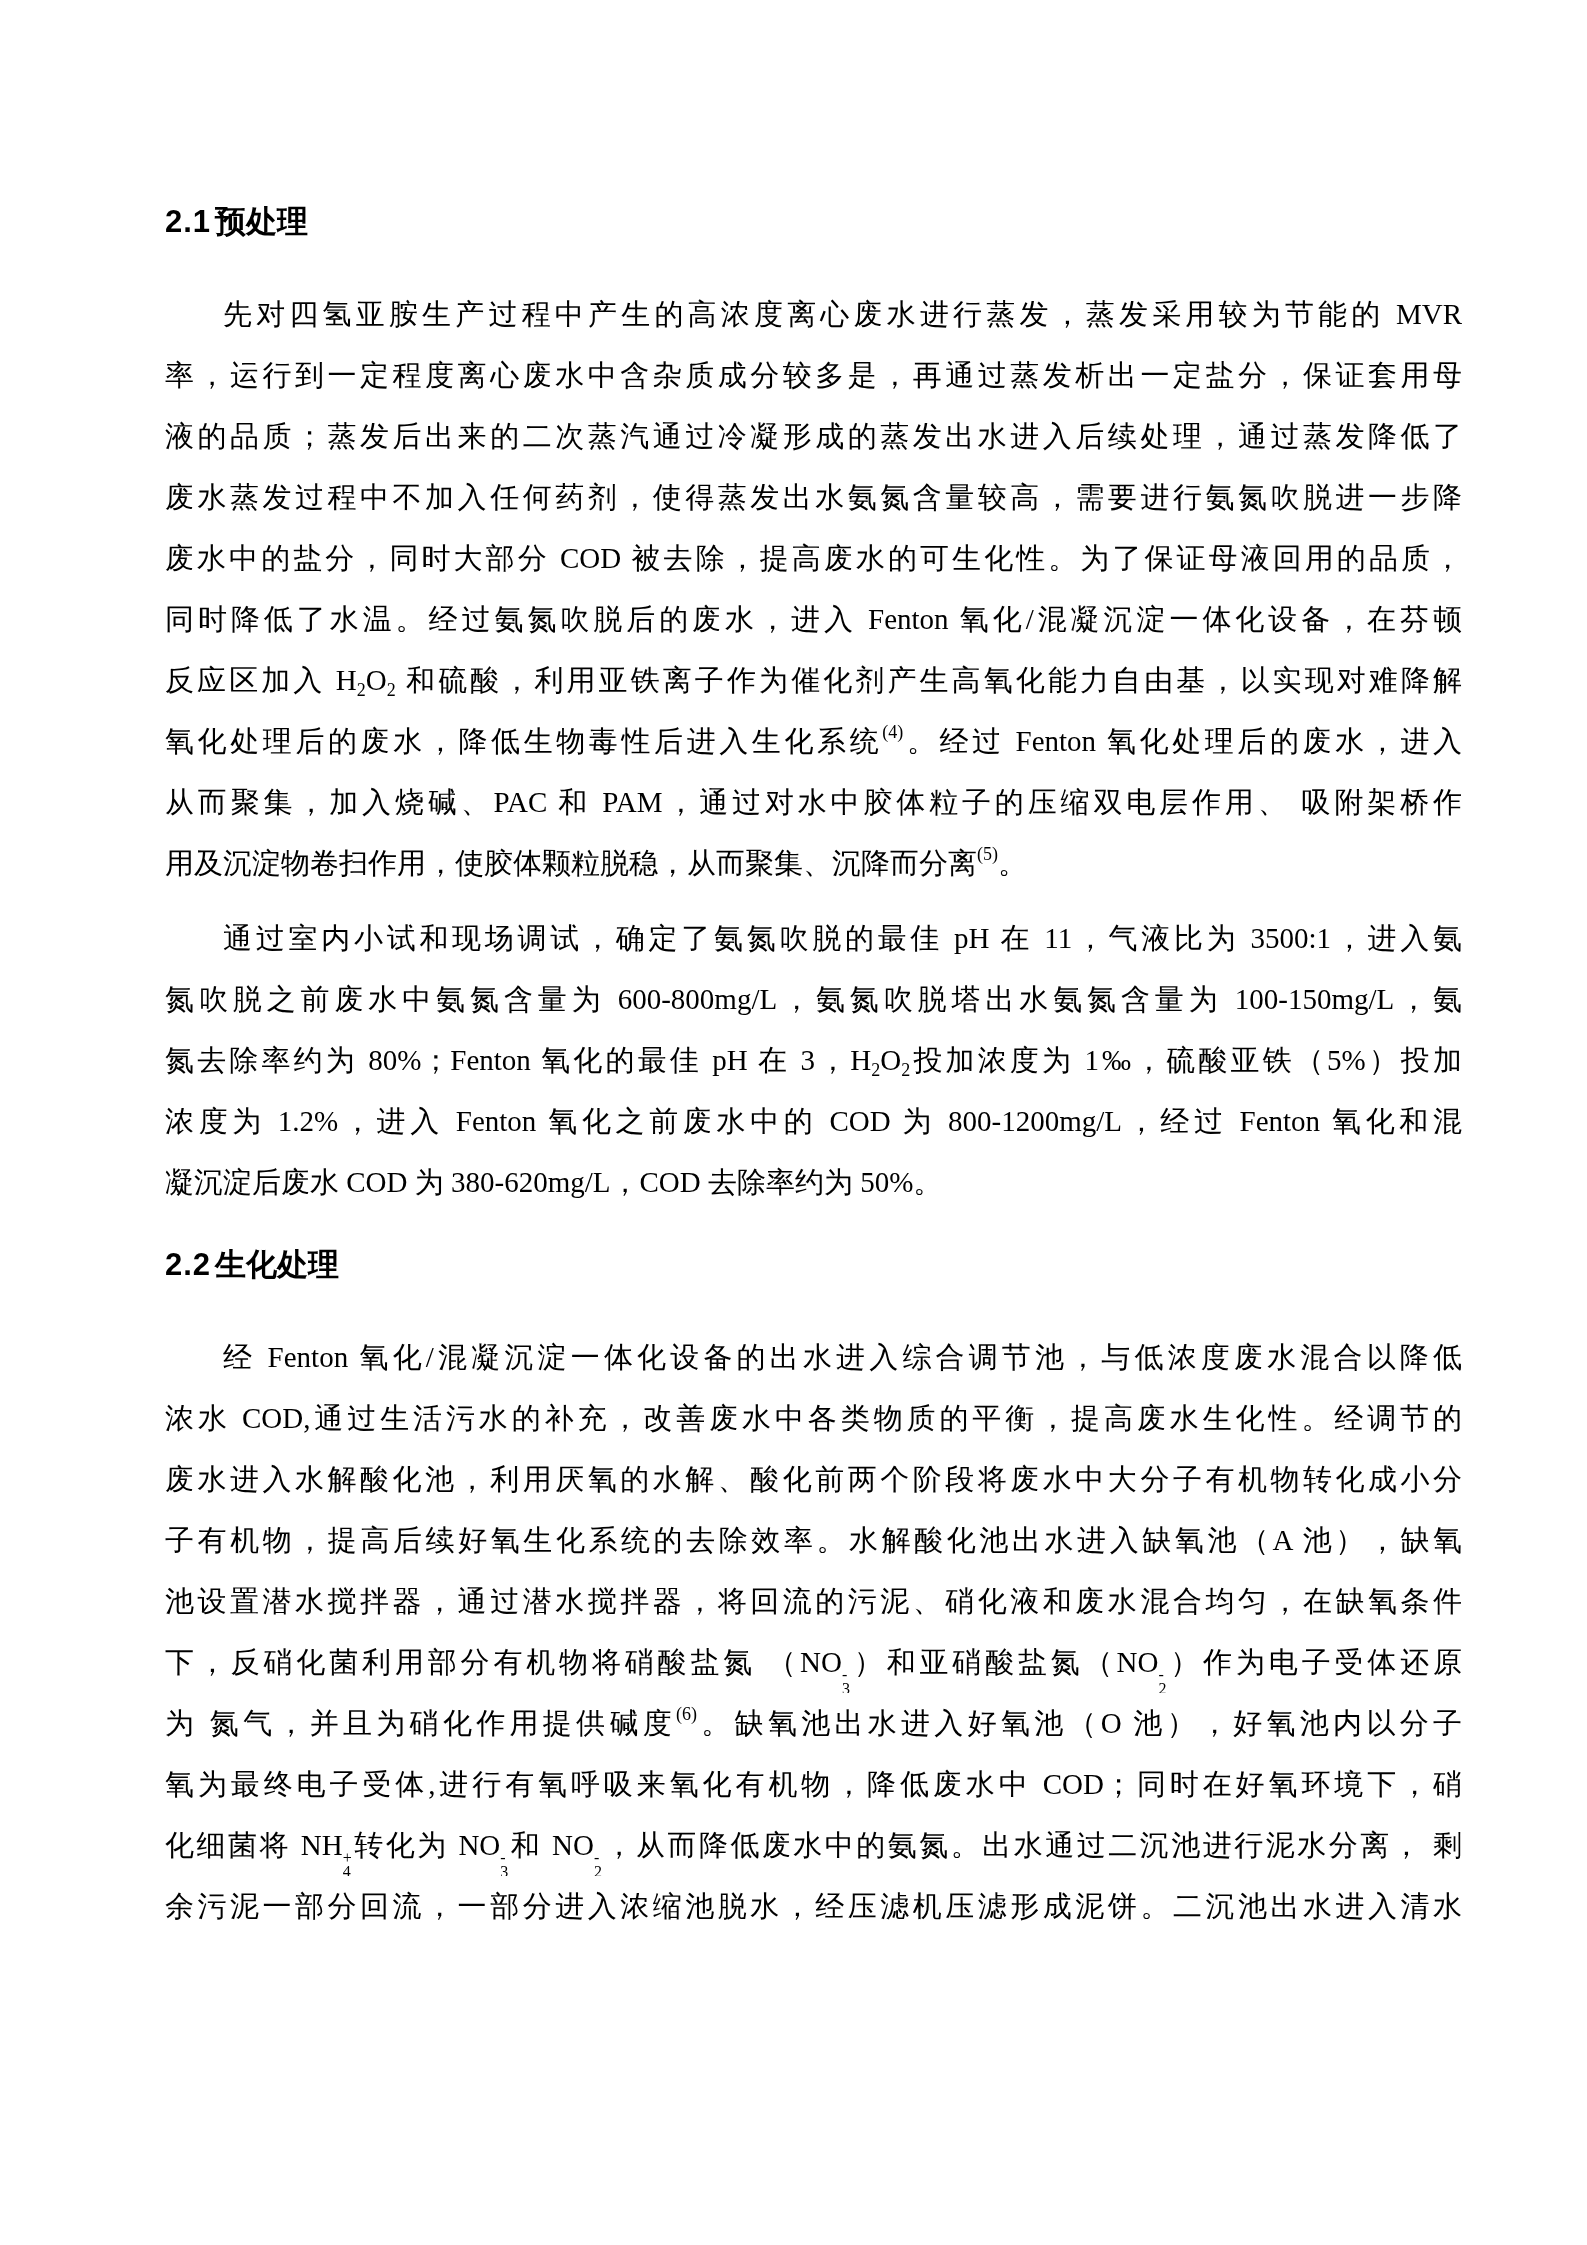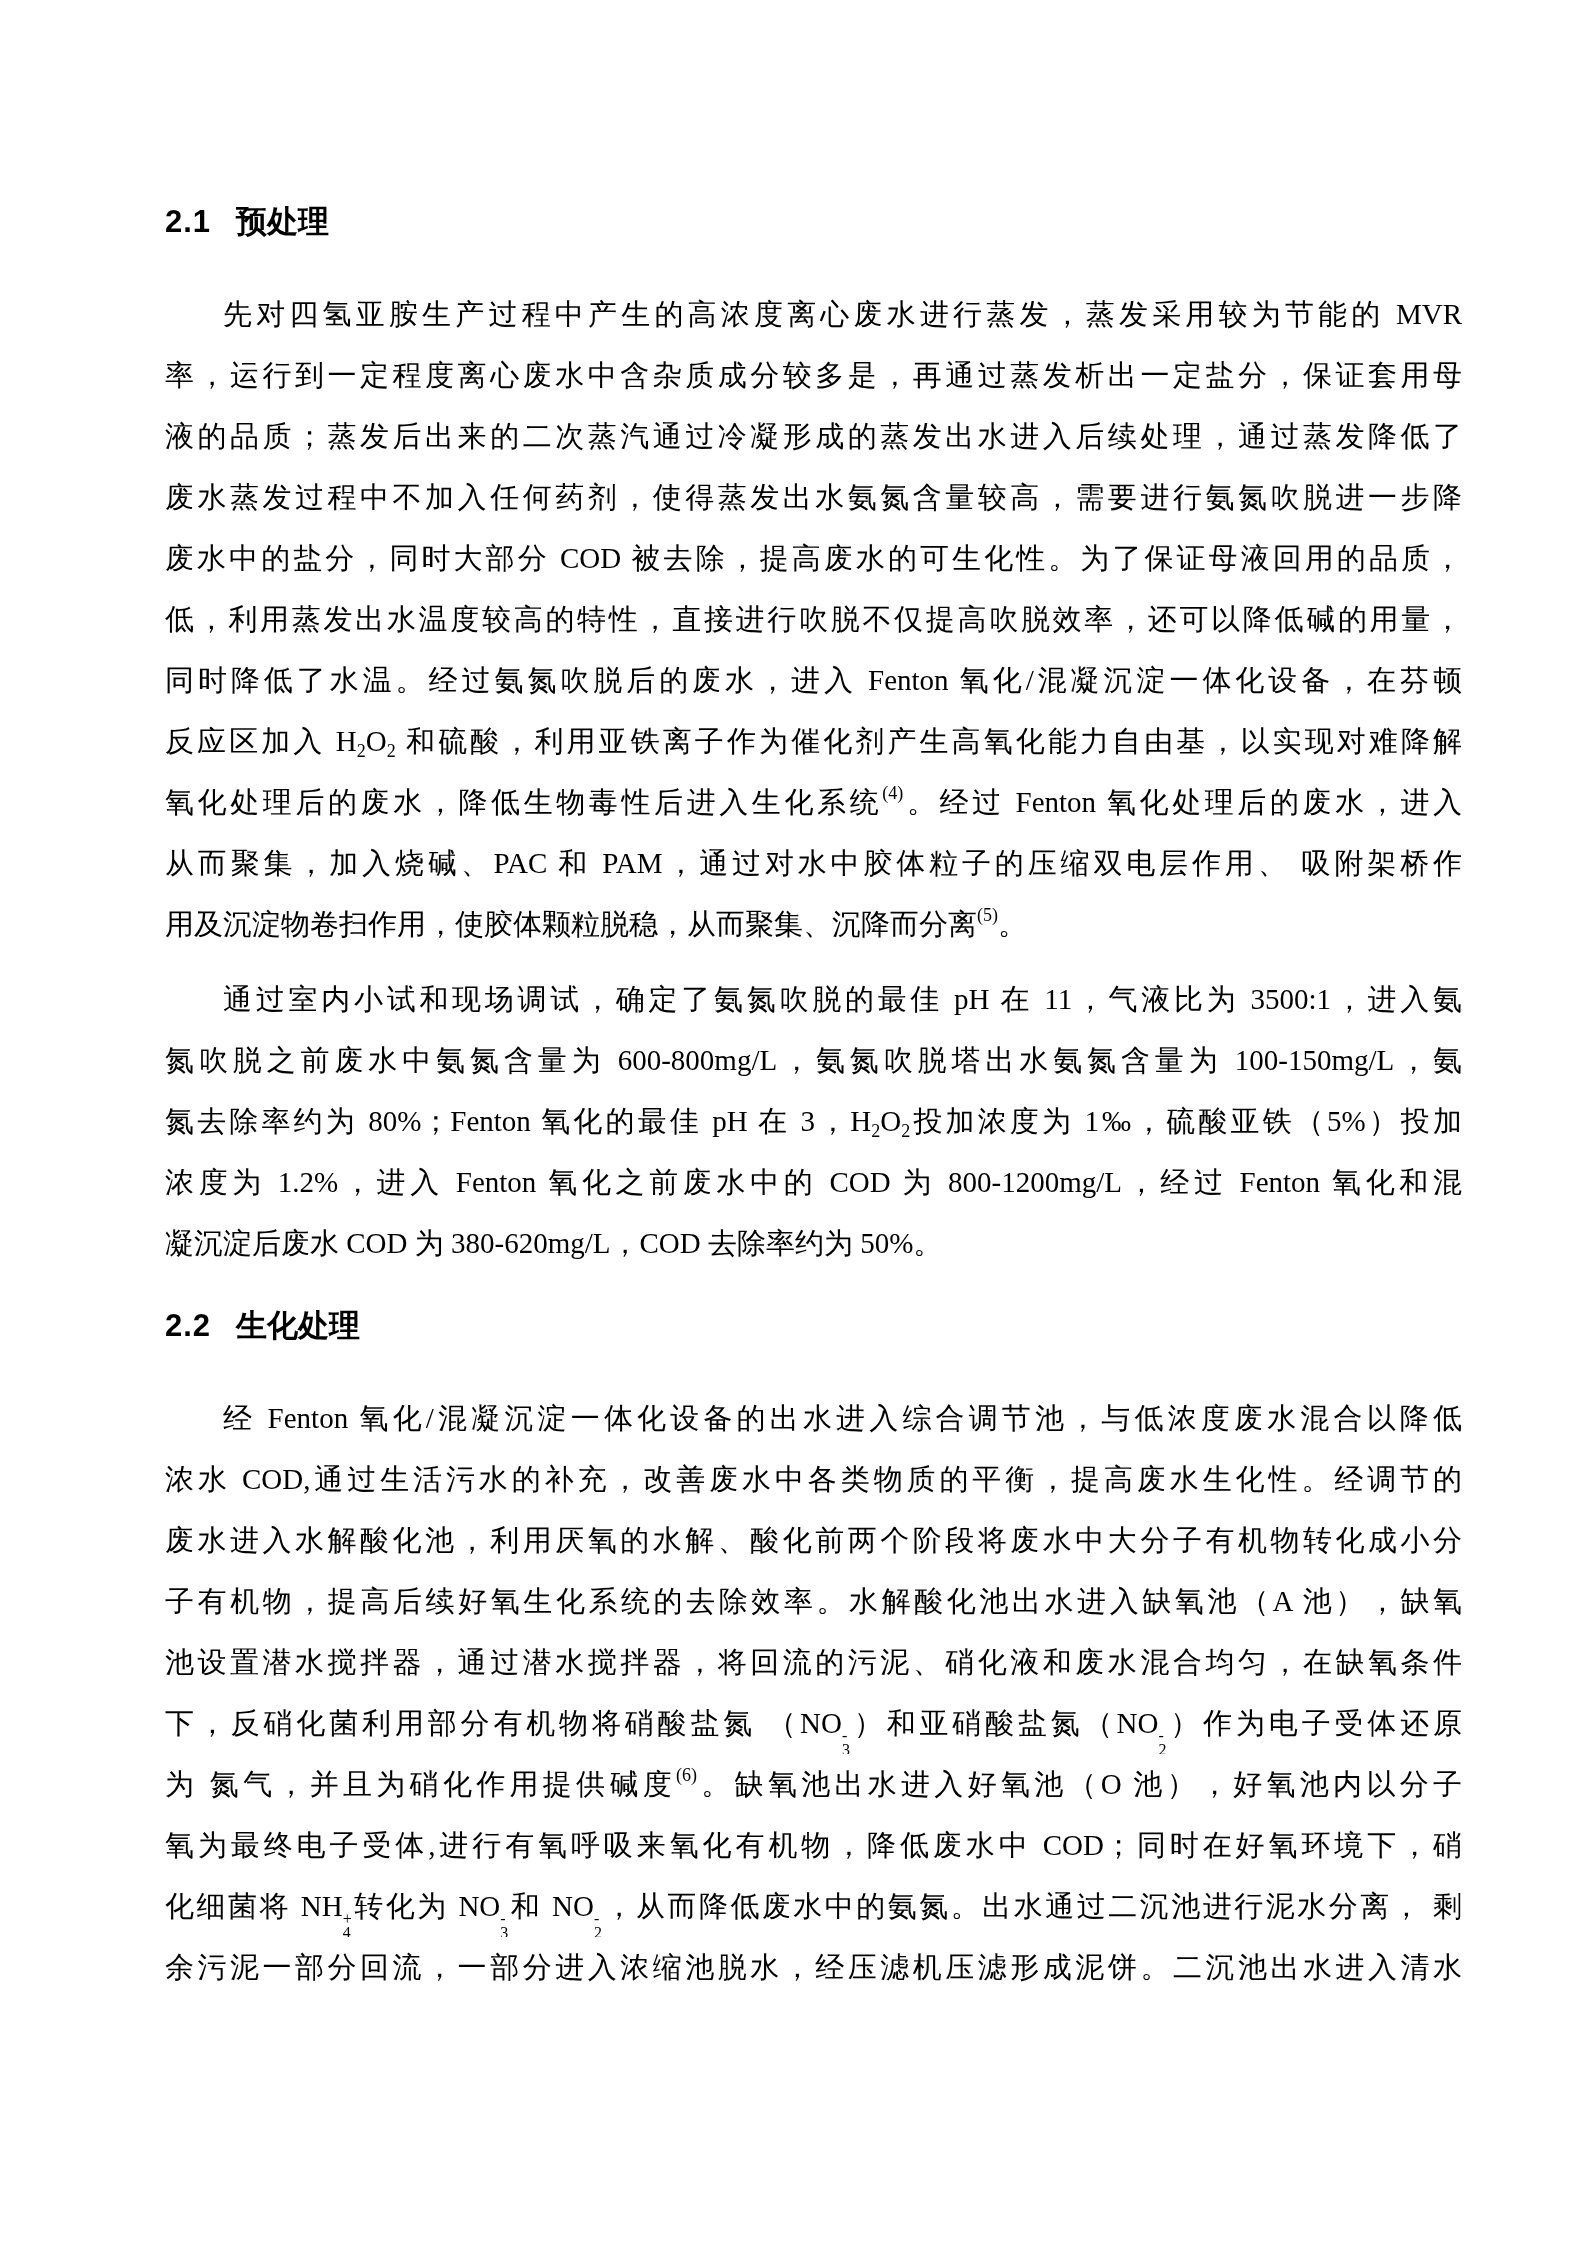--- a/index.html
+++ b/index.html
@@ -28,21 +28,21 @@
   }
   .heading {
     margin: 30px 0 40px 0;
     font-size: 31px;
     font-weight: 700;
     line-height: 44px;
     height: 44px;
   }
   .heading .num {
     font-family: "Liberation Sans", "DejaVu Sans", sans-serif;
-    margin-right: 25px;
+    margin-right: 4px;
     letter-spacing: 1px;
   }
   .para {
     margin: 0 0 14px 0;
   }
   .line {
     font-size: 29px;
     line-height: 61px;
     height: 61px;
     text-align: justify;
@@ -80,21 +80,20 @@
 
 <div class="page">
   <div id="doc">
       <div class="heading"><span class="num">2.1</span><span class="title">预处理</span></div>
       <div class="para">
         <div class="line indent"><span class="t">先对四氢亚胺生产过程中产生的高浓度离心废水进行蒸发，蒸发采用较为节能的 MVR</span></div>
         <div class="line"><span class="t">率，运行到一定程度离心废水中含杂质成分较多是，再通过蒸发析出一定盐分，保证套用母</span></div>
         <div class="line"><span class="t">液的品质；蒸发后出来的二次蒸汽通过冷凝形成的蒸发出水进入后续处理，通过蒸发降低了</span></div>
         <div class="line"><span class="t">废水蒸发过程中不加入任何药剂，使得蒸发出水氨氮含量较高，需要进行氨氮吹脱进一步降</span></div>
         <div class="line"><span class="t">废水中的盐分，同时大部分 COD 被去除，提高废水的可生化性。为了保证母液回用的品质，</span></div>
-        <div class="line"><span class="t">低，利用蒸发出水温度较高的特性，直接进行吹脱不仅提高吹脱效率，还可以降低碱的用量，</span></div>
         <div class="line"><span class="t">同时降低了水温。经过氨氮吹脱后的废水，进入 Fenton 氧化/混凝沉淀一体化设备，在芬顿</span></div>
         <div class="line"><span class="t">反应区加入 H</span><sub>2</sub><span class="t">O</span><sub>2</sub><span class="t"> 和硫酸，利用亚铁离子作为催化剂产生高氧化能力自由基，以实现对难降解</span></div>
         <div class="line"><span class="t">氧化处理后的废水，降低生物毒性后进入生化系统</span><sup class="ref">(4)</sup><span class="t">。经过 Fenton 氧化处理后的废水，进入</span></div>
         <div class="line"><span class="t">从而聚集，加入烧碱、PAC 和 PAM，通过对水中胶体粒子的压缩双电层作用、 吸附架桥作</span></div>
         <div class="line nojust"><span class="t">用及沉淀物卷扫作用，使胶体颗粒脱稳，从而聚集、沉降而分离</span><sup class="ref">(5)</sup><span class="t">。</span></div>
       </div>
       <div class="para">
         <div class="line indent"><span class="t">通过室内小试和现场调试，确定了氨氮吹脱的最佳 pH 在 11，气液比为 3500:1，进入氨</span></div>
         <div class="line"><span class="t">氮吹脱之前废水中氨氮含量为 600-800mg/L，氨氮吹脱塔出水氨氮含量为 100-150mg/L，氨</span></div>
         <div class="line"><span class="t">氮去除率约为 80%；Fenton 氧化的最佳 pH 在 3，H</span><sub>2</sub><span class="t">O</span><sub>2</sub><span class="t">投加浓度为 1‰，硫酸亚铁（5%）投加</span></div>

